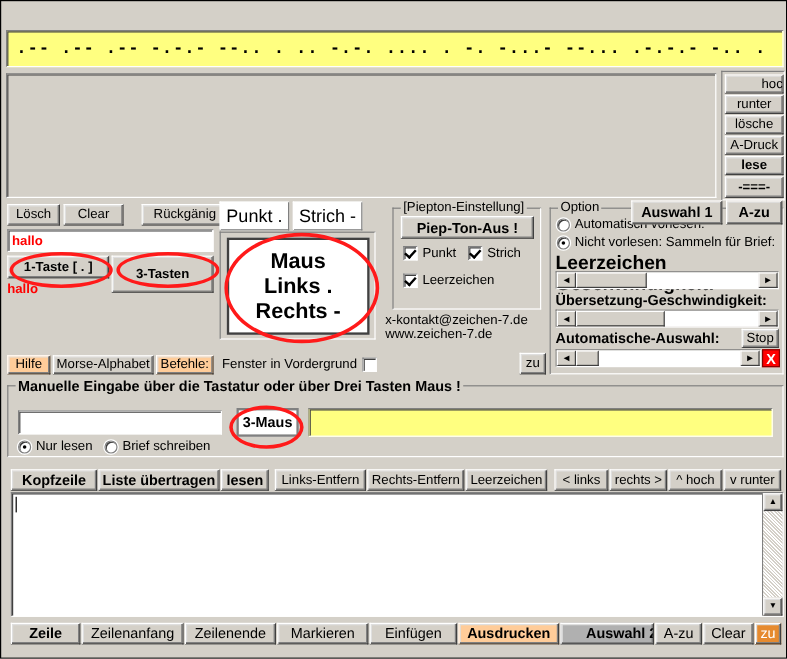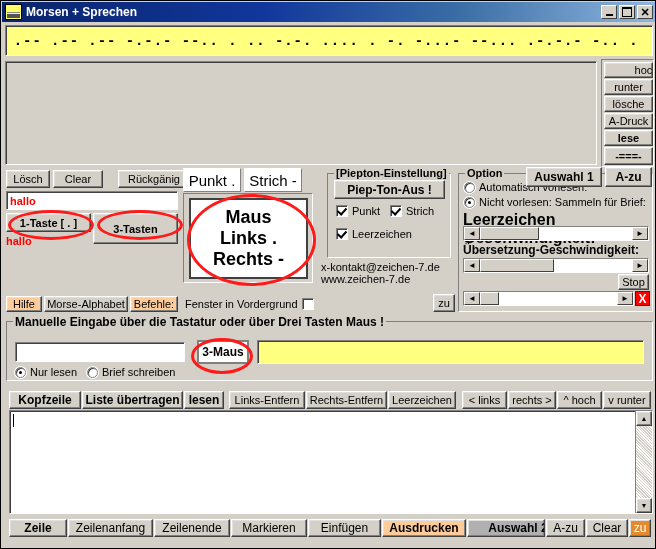--- a/index.html
+++ b/index.html
@@ -71,21 +71,21 @@
     box-sizing:border-box;
   }
   .grp{
     position:absolute;box-sizing:border-box;
     border:1px solid #808080;border-right-color:#fff;border-bottom-color:#fff;
   }
   .grp>.lbl{
     position:absolute;top:-7px;left:6px;background:#d4d0c8;padding:0 2px;
     font-size:11px;font-weight:bold;color:#000;white-space:nowrap;
   }
-  .grp>.lbl.norm{font-weight:bold;}
+  .grp>.lbl.norm{font-weight:normal;}
   .abs{position:absolute;box-sizing:border-box;}
 
   .radio{width:11px;height:11px;border-radius:50%;
     background:#fff;border:1px solid #808080;box-shadow:inset 1px 1px 0 #404040,0 0 0 1px #fff;
     box-sizing:border-box;position:relative;flex:0 0 auto;}
   .radio.on:after{content:"";position:absolute;left:3px;top:3px;width:3px;height:3px;
     border-radius:50%;background:#000;}
   .chk{width:12px;height:12px;background:#fff;
     border-top:1px solid #808080;border-left:1px solid #808080;
     border-right:1px solid #fff;border-bottom:1px solid #fff;
@@ -116,33 +116,20 @@
     pointer-events:none;background:transparent;}
 
   .mono-morse{font-family:"DejaVu Sans Mono",monospace;font-weight:bold;
     font-size:13px;letter-spacing:1.5px;color:#000;white-space:nowrap;}
 </style>
 </head>
 <body>
 
 <div id="app">
 
-  <div class="titlebar">
-    <div class="title-icon"></div>
-    <div class="title-text">Morsen + Sprechen</div>
-    <div class="title-btns">
-      <div class="tbtn min">
-          <span></span>
-        </div>
-      <div class="tbtn max">
-          <span></span>
-        </div>
-      <div class="tbtn cls">✕</div>
-    </div>
-  </div>
 
   <div class="abs sunken yellow" style="left:4px;top:24px;width:648px;height:31px;display:flex;align-items:center;padding-left:8px;">
     <div class="mono-morse">.-- .-- .-- -.-.- --.. . .. -.-. .... . -. -...- --... .-.-.- -.. .</div>
   </div>
 
   <div class="abs sunken" style="left:4px;top:60px;width:592px;height:104px;background:#d4d0c8;"></div>
 
   <div class="abs" style="left:600px;top:58px;width:53px;height:108px;border:1px solid #808080;border-right-color:#fff;border-bottom-color:#fff;">
     <div class="btn" style="position:absolute;left:2px;top:2px;width:49px;height:16px;padding-left:36px;">
         <span>hoch</span>
@@ -275,20 +262,21 @@
 
     <div class="abs" style="left:4px;top:69px;font-weight:bold;font-size:12px;">Übersetzung-Geschwindigkeit:</div>
     <div class="sb" style="left:4px;top:84px;width:186px;height:15px;">
       <div class="arr">◄</div>
       <div class="track">
         <div class="thumb" style="left:0px;width:72px;"></div>
       </div>
       <div class="arr">►</div>
     </div>
 
+    <div class="abs" style="left:4px;top:101px;font-weight:bold;font-size:12px;">Automatische-Auswahl:</div>
     <div class="btn" style="position:absolute;left:159px;top:100px;width:31px;height:16px;">
         <span>Stop</span>
       </div>
     <div class="sb" style="left:4px;top:117px;width:171px;height:15px;">
       <div class="arr">◄</div>
       <div class="track">
         <div class="thumb" style="left:0px;width:17px;"></div>
       </div>
       <div class="arr">►</div>
     </div>

